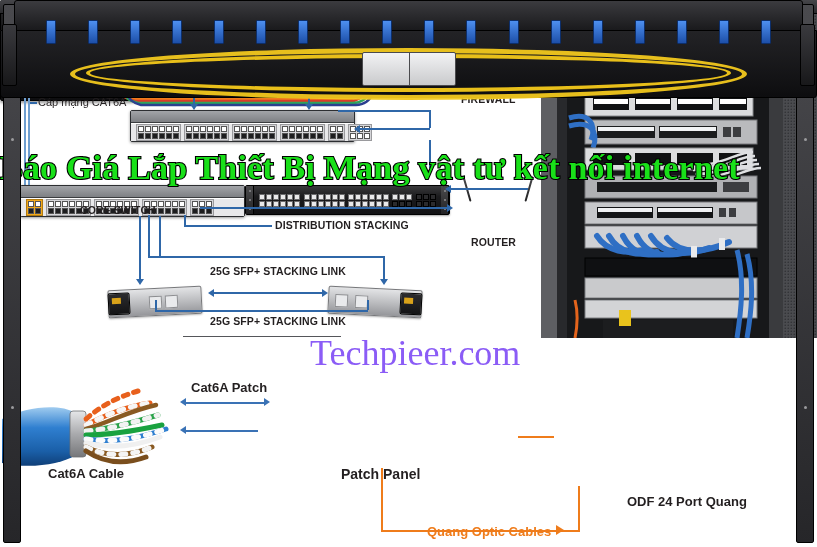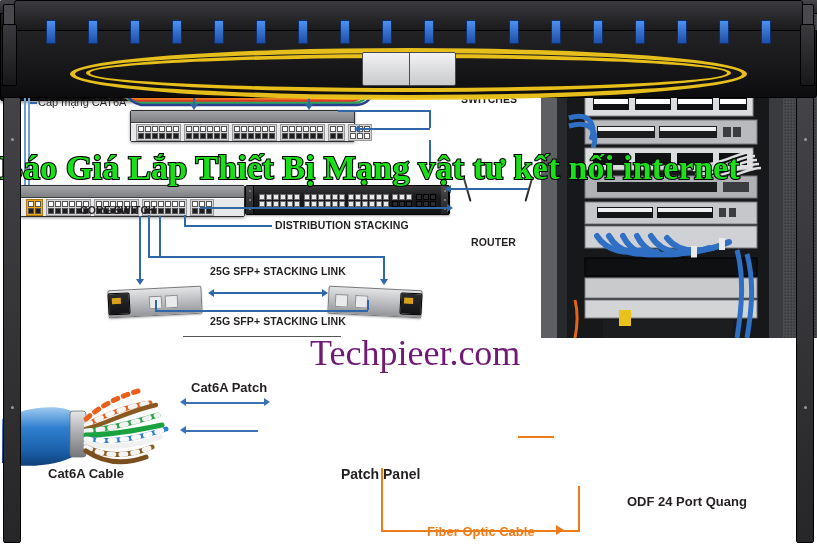--- a/index.html
+++ b/index.html
@@ -121,21 +121,21 @@
 
   
   #photo{position:absolute;left:541px;top:0;width:276px;height:338px;overflow:hidden;background:#0a0a0b;}
 
   
   #banner{position:absolute;left:0;top:146px;width:817px;height:44px;line-height:44px;
      font-family:"Liberation Serif",serif;font-weight:700;font-size:34px;color:#19e019;
      letter-spacing:.2px;white-space:nowrap;
      -webkit-text-stroke:2.2px #000;paint-order:stroke fill;}
   #wmark{position:absolute;left:310px;top:332px;font-family:"Liberation Serif",serif;
-     font-size:36px;color:#701a75;white-space:nowrap;}
+     font-size:36px;color:#8b5cf6;white-space:nowrap;}
   #divider{position:absolute;left:183px;top:336px;width:158px;height:1.4px;background:#55565a;}
 </style>
 </head>
 <body>
 
 <div id="stage">
 
   <div class="lbl cap-up" style="left:66px;top:11px;font-size:11px;">PATCH PANEL (CAT6A)</div>
 
   <div class="lbl cap-up" style="left:302px;top:11px;font-size:11px;">ODF 24 PORT QUANG</div>
@@ -387,21 +387,21 @@
           </div>
           <div class="prow">
             <span class="pt"></span>
             <span class="pt"></span>
             <span class="pt"></span>
           </div>
         </div>
     </div>
   </div>
 
-  <div class="lbl cap-up" style="left:461px;top:93px;font-size:10.5px;">SWITCHES</div>
+  <div class="lbl cap-up" style="left:461px;top:93px;font-size:10.5px;">FIREWALL</div>
   <div id="fw">
     <div class="fwtop"></div>
     <div class="fwrow">
       <span class="orn"></span>
         <span class="sq"></span>
         <span class="sq"></span>
         <span class="orn"></span>
     </div>
   </div>
   <div class="ln lnh" style="left:338px;top:110px;width:92px;"></div>
@@ -948,15 +948,15 @@
   </div>
   <div class="lbl" style="left:627px;top:494px;font-size:13px;font-weight:600;">ODF 24 Port Quang</div>
 
   <div class="or orh" style="left:518px;top:436px;width:36px;"></div>
   <div class="or orv" style="left:381px;top:468px;height:64px;"></div>
   <div class="or orh" style="left:381px;top:530px;width:199px;"></div>
   <div class="or orv" style="left:578px;top:486px;height:46px;"></div>
   <div class="arw ort" style="left:556px;top:525px;"></div>
   <div class="or orv" style="left:381px;top:468px;height:6px;"></div>
 
-  <div class="lbl" style="left:427px;top:524px;font-size:13px;font-weight:600;color:#ef7c1b;">Fiber Optic Cable</div>
+  <div class="lbl" style="left:427px;top:524px;font-size:13px;font-weight:600;color:#ef7c1b;">Quang Optic Cables</div>
 
 </div>
 
 </body></html>

